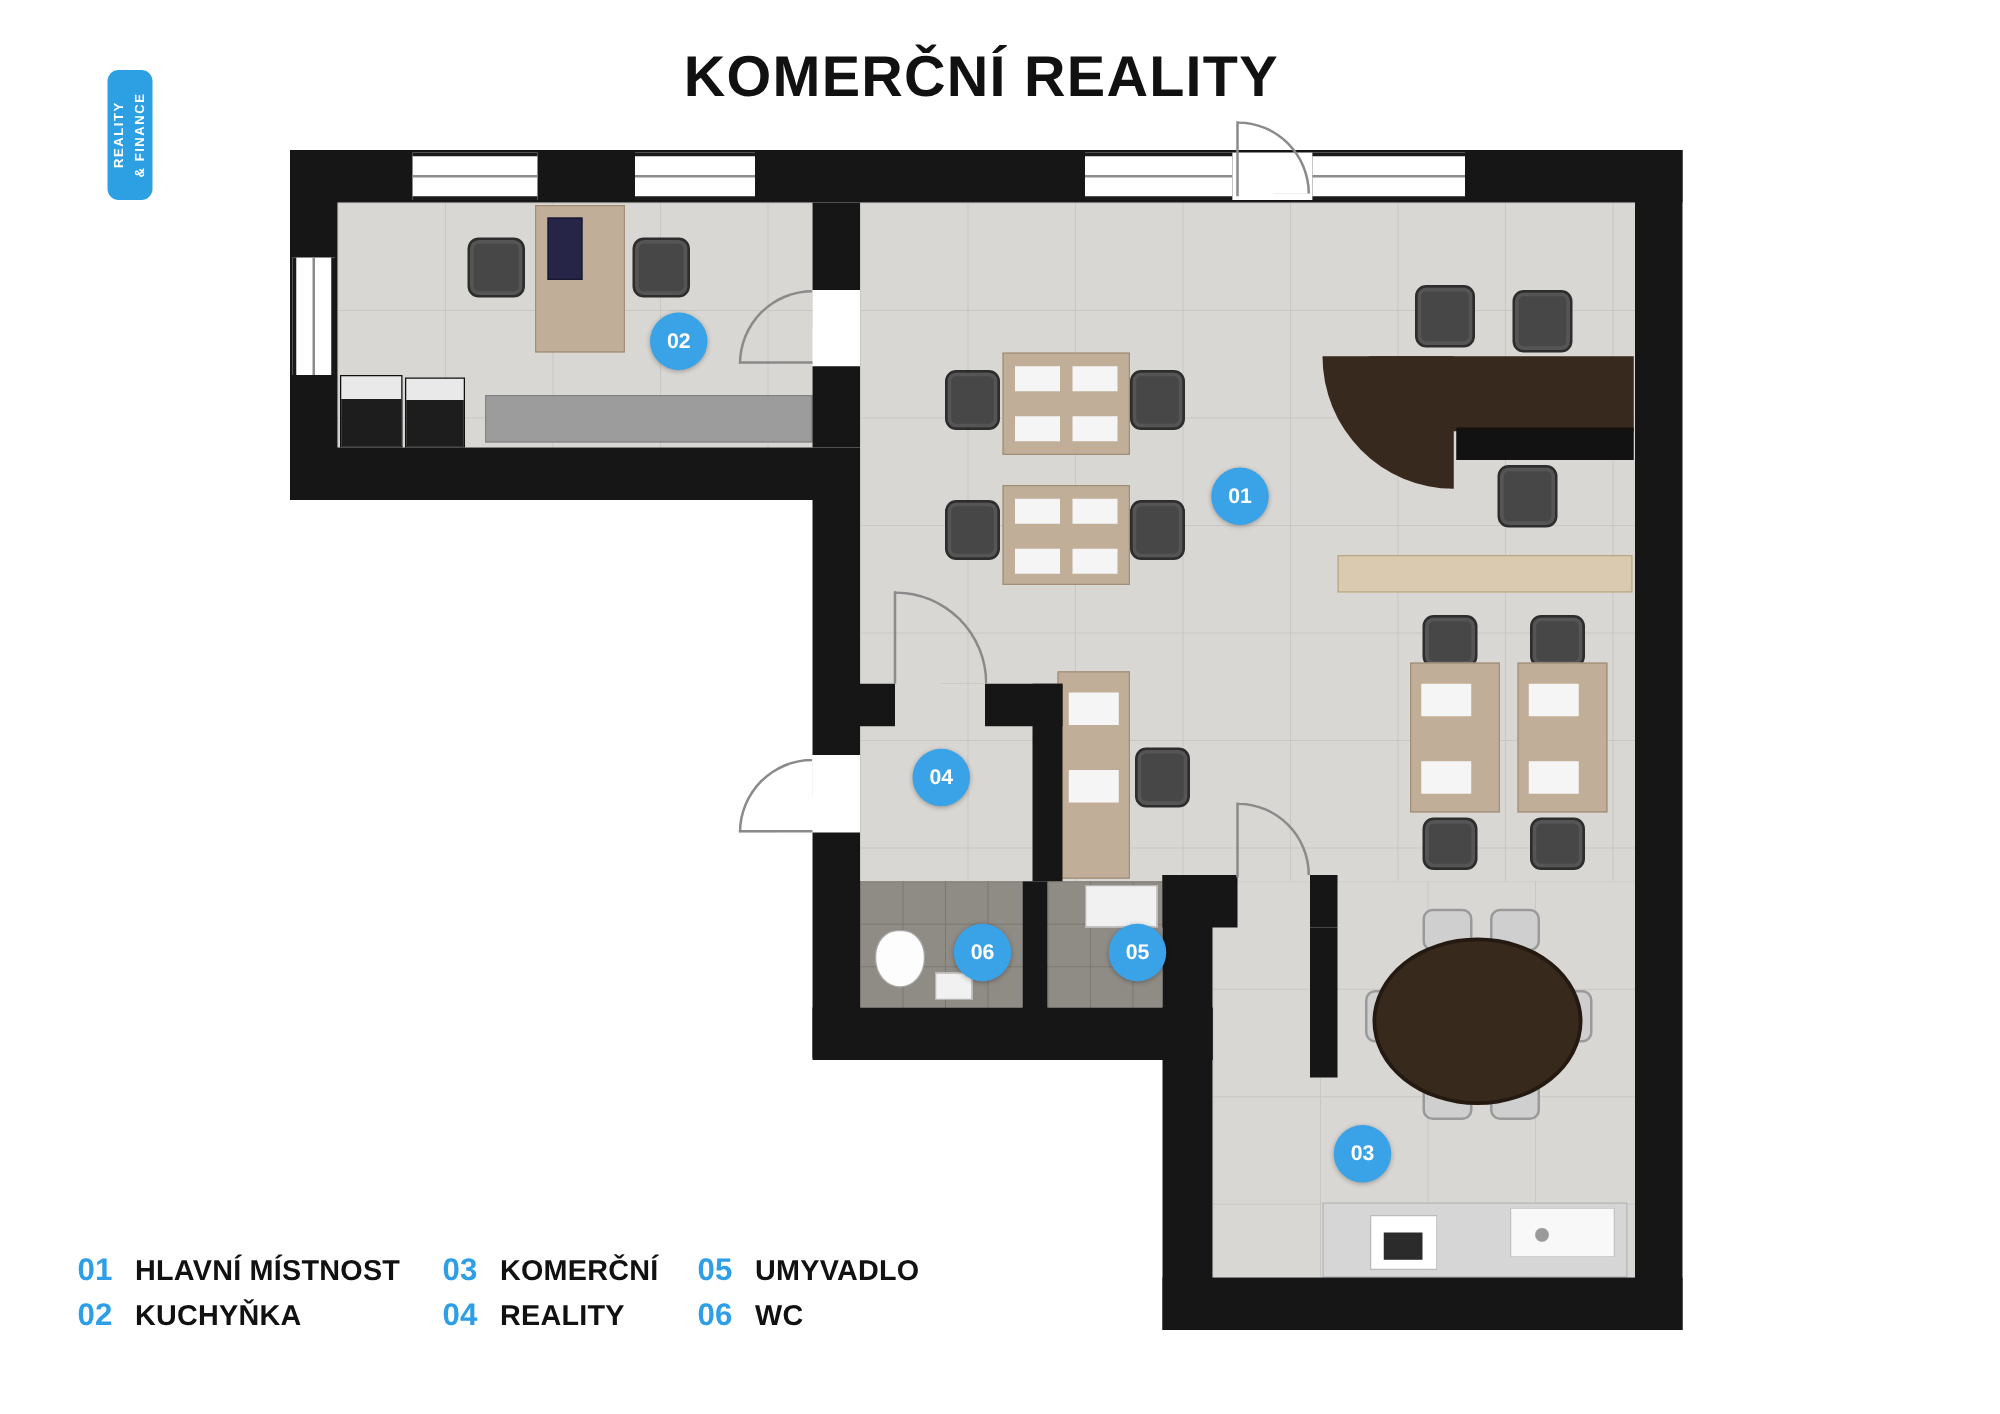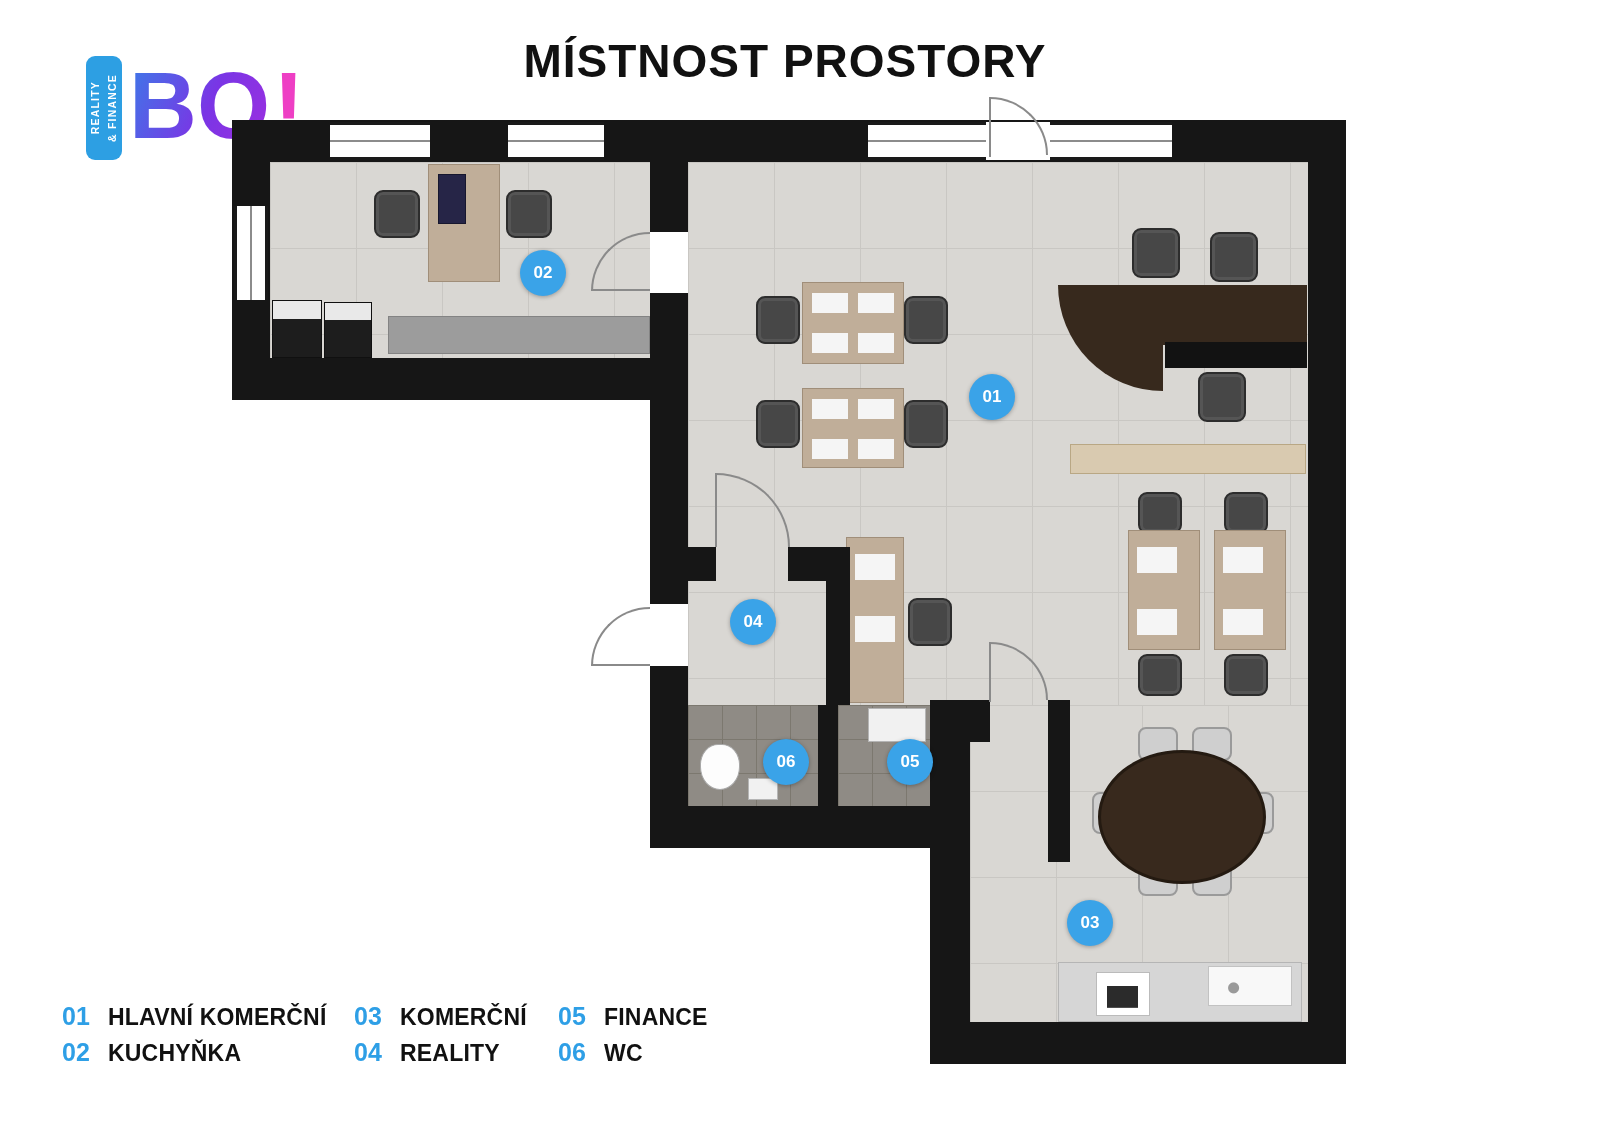--- a/index.html
+++ b/index.html
@@ -118,23 +118,22 @@
 </head>
 <body>
 
 <div class="canvas">
 
   <div class="logo">
     <div class="logo-bar">
       <span>REALITY</span>
       <span>&amp; FINANCE</span>
     </div>
-    <div class="logo-text"><span class="logo-bo">BO</span><span class="logo-excl">!</span></div>
   </div>
-  <h1 class="title">MÍSTNOST PROSTORY</h1>
+  <h1 class="title">KOMERČNÍ REALITY</h1>
 
   <div class="plan">
 
     <div class="floor" style="left:270px;top:162px;width:380px;height:196px"></div>
     <div class="floor" style="left:688px;top:162px;width:620px;height:543px"></div>
     <div class="floor-dark" style="left:688px;top:705px;width:130px;height:101px"></div>
     <div class="floor-dark" style="left:838px;top:705px;width:92px;height:101px"></div>
     <div class="floor" style="left:970px;top:705px;width:338px;height:317px"></div>
 
     <div class="chair" style="left:374px;top:190px;width:46px;height:48px"></div>
@@ -227,41 +226,41 @@
     <div class="badge" style="left:1067px;top:900px">03</div>
     <div class="badge" style="left:730px;top:599px">04</div>
     <div class="badge" style="left:887px;top:739px">05</div>
     <div class="badge" style="left:763px;top:739px">06</div>
   </div>
 
   <div class="legend">
     <div class="legend-col legend-col-1">
       <div class="legend-item">
         <span class="legend-num">01</span>
-        <span class="legend-label">HLAVNÍ KOMERČNÍ</span>
+        <span class="legend-label">HLAVNÍ MÍSTNOST</span>
       </div>
       <div class="legend-item">
         <span class="legend-num">02</span>
         <span class="legend-label">KUCHYŇKA</span>
       </div>
     </div>
     <div class="legend-col legend-col-2">
       <div class="legend-item">
         <span class="legend-num">03</span>
         <span class="legend-label">KOMERČNÍ</span>
       </div>
       <div class="legend-item">
         <span class="legend-num">04</span>
         <span class="legend-label">REALITY</span>
       </div>
     </div>
     <div class="legend-col">
       <div class="legend-item">
         <span class="legend-num">05</span>
-        <span class="legend-label">FINANCE</span>
+        <span class="legend-label">UMYVADLO</span>
       </div>
       <div class="legend-item">
         <span class="legend-num">06</span>
         <span class="legend-label">WC</span>
       </div>
     </div>
   </div>
 
 </div>
 

